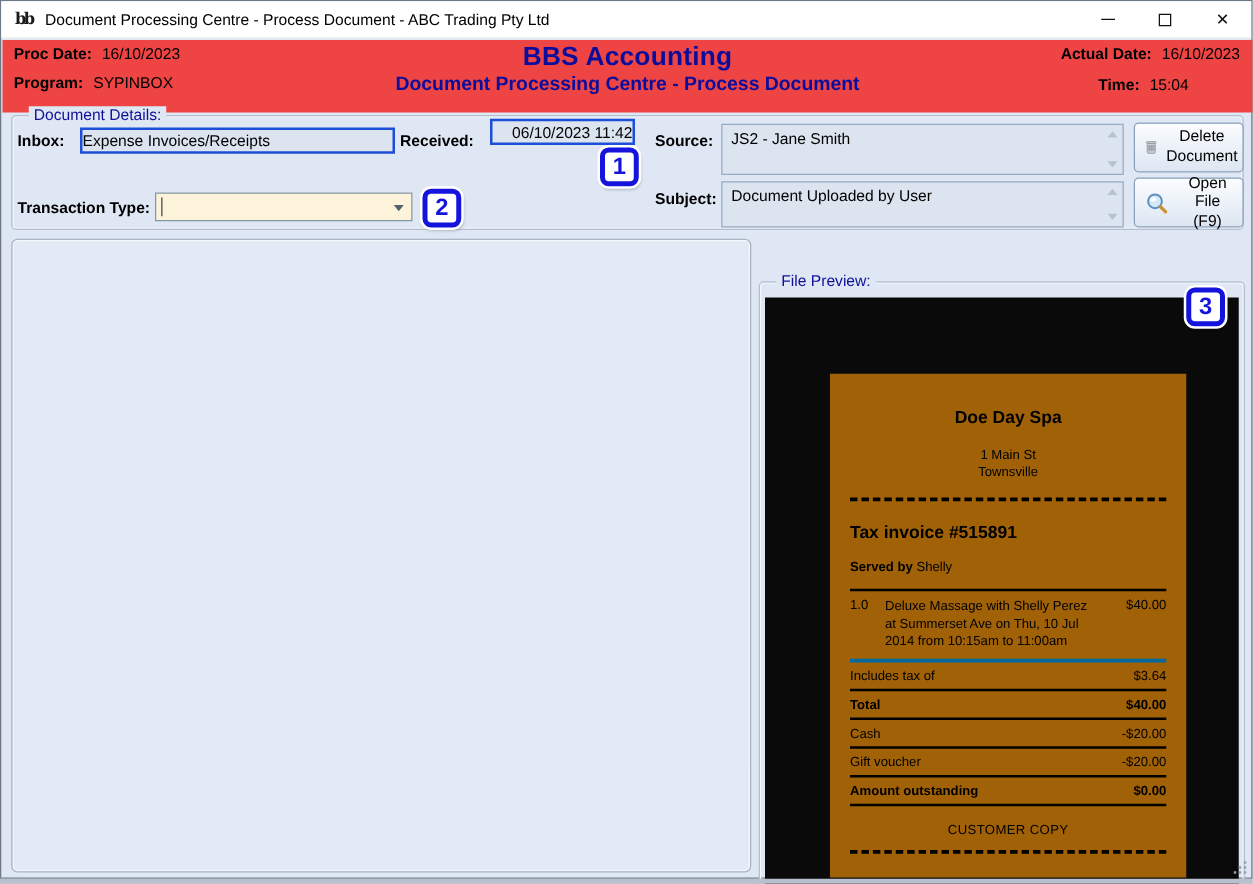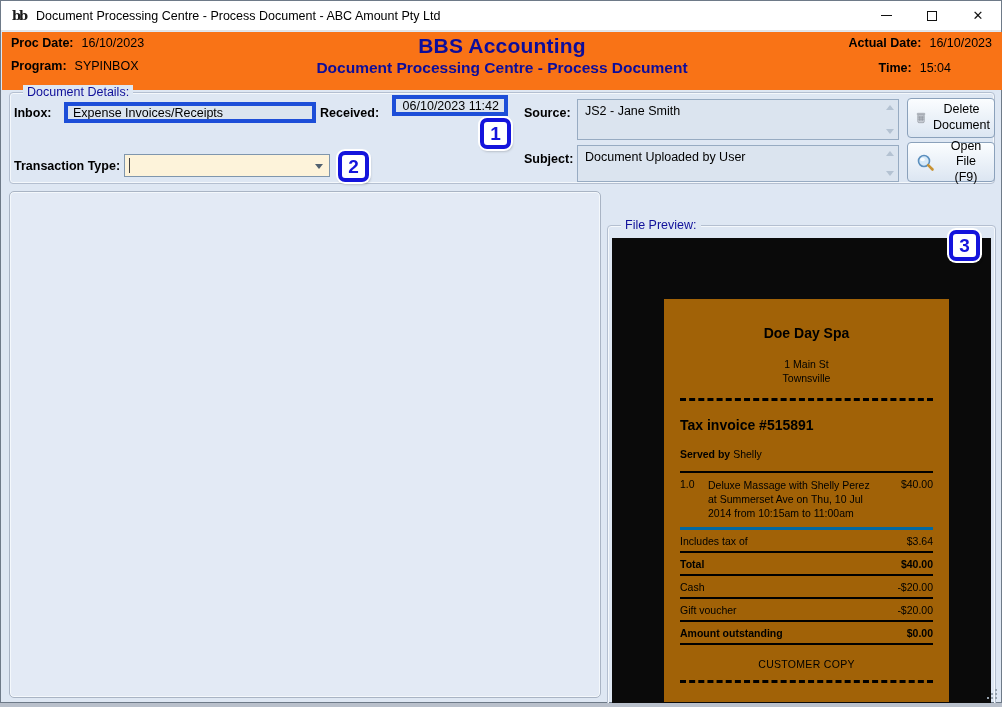--- a/index.html
+++ b/index.html
@@ -22,21 +22,21 @@
     letter-spacing:-2px;
   }
   .titlebar-title { margin-left:8px; font-size:12.5px; color:#000; }
   .titlebar-spacer { flex:1; }
   .tb-btn { width:46px; height:30px; display:flex; align-items:center; justify-content:center; color:#111; }
   .glyph-min { width:11px; height:0; border-top:1px solid #111; display:block; }
   .glyph-max { width:10px; height:10px; border:1px solid #111; display:block; background:transparent; }
   .glyph-close { font-size:13px; line-height:1; }
 
   
-  .header { position:absolute; left:1px; top:31px; width:1000px; height:58px; background:#f97316; }
+  .header { position:absolute; left:1px; top:31px; width:1000px; height:58px; background:#ef4444; }
   .hrow { position:absolute; display:flex; gap:8px; font-size:12.5px; color:#000; white-space:nowrap; }
   .hlabel { font-weight:bold; }
   .center-titles { position:absolute; left:0; top:2px; width:100%; text-align:center; pointer-events:none; }
   .app-title { font-size:21px; font-weight:bold; color:#0d0d9b; letter-spacing:0.2px; }
   .screen-title { font-size:15.5px; font-weight:bold; color:#0d0d9b; margin-top:1px; }
 
   
   .groupbox {
     position:absolute; border:1px solid #b4bfd0; border-radius:4px;
     box-shadow: inset 0 0 0 1px #f4f8fc;
@@ -44,22 +44,22 @@
   .groupbox-label {
     position:absolute; top:-8px; left:13px; padding:0 4px;
     background:#dee7f3; color:#10109a; font-size:12.5px;
   }
 
   .doc-details { left:8px; top:91px; width:986px; height:92px; }
 
   .flabel { position:absolute; font-size:12.5px; font-weight:bold; color:#000; white-space:nowrap; }
 
   .field {
-    position:absolute; background:#dbe4ef; border:4px solid #1d4ed8;
-    font-size:12.5px; color:#000; padding:2px 5px;
+    position:absolute; background:#dbe4ef; border:2px solid #1d4ed8;
+    font-size:12.5px; color:#000; padding:2px 0;
     font-family:"Liberation Sans", sans-serif;
   }
   input.field { outline:none; }
 
   .multibox {
     position:absolute; background:#dbe4ef; border:1px solid #97abc2;
     font-size:12.5px; color:#000;
   }
   .multibox .mtext { position:absolute; left:7px; top:4px; right:20px; }
   .scrollcol {
@@ -129,21 +129,21 @@
   .grip { position:absolute; right:4px; bottom:3px; width:2px; height:2px; background:#94a0ac;
     box-shadow: -4px 0 #94a0ac, -8px 0 #94a0ac, 0 -4px #94a0ac, -4px -4px #94a0ac, 0 -8px #94a0ac; }
 </style>
 </head>
 <body>
 
 <div class="window">
 
   <div class="titlebar">
     <span class="app-icon">bb</span>
-    <span class="titlebar-title">Document Processing Centre - Process Document - ABC Amount Pty Ltd</span>
+    <span class="titlebar-title">Document Processing Centre - Process Document - ABC Trading Pty Ltd</span>
     <span class="titlebar-spacer"></span>
     <span class="tb-btn">
         <span class="glyph-min"></span>
       </span>
     <span class="tb-btn">
         <span class="glyph-max"></span>
       </span>
     <span class="tb-btn">
         <span class="glyph-close">✕</span>
       </span>

